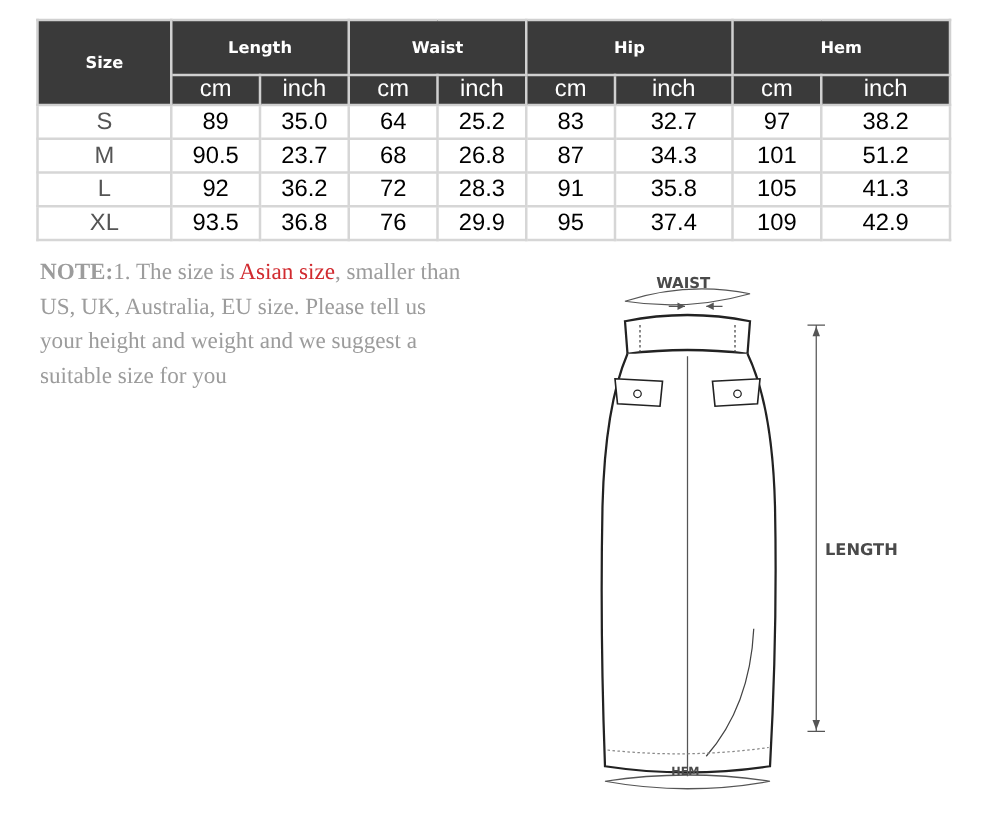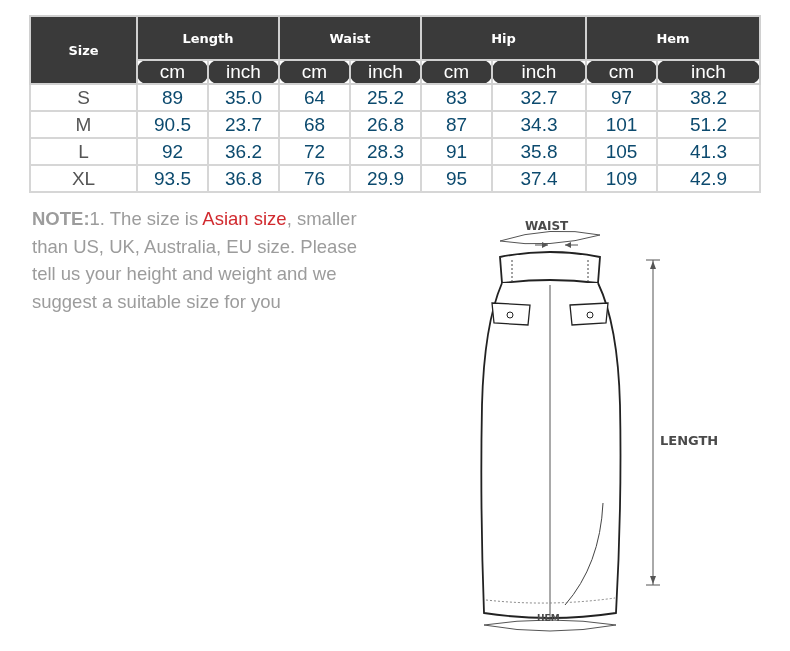--- a/index.html
+++ b/index.html
@@ -2,24 +2,24 @@
 <html><head>
 <meta charset="utf-8">
 <style>
   html, body { margin: 0; padding: 0; background: #ffffff; }
   body { width: 790px; height: 651px; position: relative; overflow: hidden; font-family: "Liberation Sans", sans-serif; }
   .size-table { position: absolute; left: 29px; top: 15px; border-collapse: collapse; table-layout: fixed; width: 730px; }
   .size-table th, .size-table td { border: 2px solid #d6d6d6; text-align: center; padding: 0; }
   .size-table thead th { background: #3a3a3a; color: #ffffff; border-color: #d0d0d0; }
   .hdr-group { height: 42px; font-family: "DejaVu Sans", sans-serif; font-weight: bold; font-size: 13px; }
   .hdr-size { font-family: "DejaVu Sans", sans-serif; font-weight: bold; font-size: 13px; }
-  .hdr-unit { height: 22px; font-size: 19px; font-weight: normal; line-height: 22px; border-radius: 10px; }
-  .size-table tbody td { height: 25px; font-size: 19px; color: #0c4a6e; line-height: 25px; background:#fff; }
+  .hdr-unit { height: 22px; font-size: 19px; font-weight: normal; line-height: 22px; }
+  .size-table tbody td { height: 25px; font-size: 19px; color: #000000; line-height: 25px; background:#fff; }
   .size-table tbody td.size-cell { color: #555555; }
-  .notes { position: absolute; left: 32px; top: 205px; width: 340px; font-size: 18.5px; line-height: 27.6px; color: #9c9c9c; }
+  .notes { position: absolute; left: 32px; top: 205px; width: 340px; font-size: 18.5px; line-height: 27.6px; color: #9c9c9c; font-family: Liberation Serif, serif; }
   .notes p { margin: 0 0 27.6px 0; }
   .notes .b { font-weight: bold; }
   .notes .red { color: #d12a2f; }
   .diagram { position: absolute; left: 470px; top: 205px; width: 280px; height: 430px; }
   .lbl { position: absolute; font-family: "DejaVu Sans", sans-serif; font-weight: bold; color: #4a4a4a; }
 </style>
 </head>
 <body>
 
 <table class="size-table">

